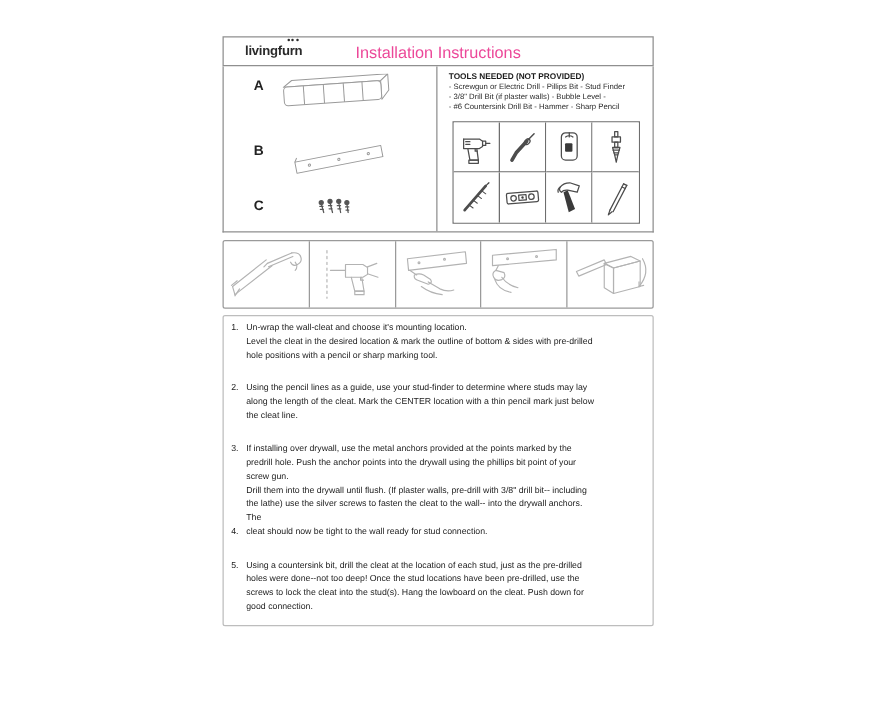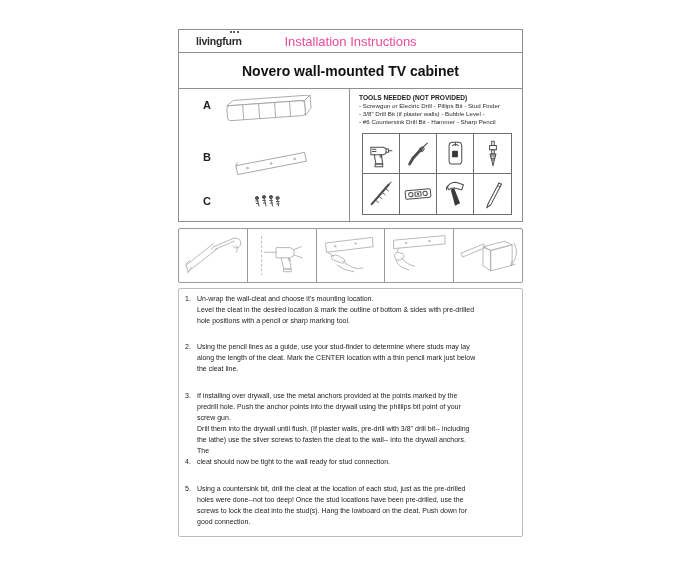--- a/index.html
+++ b/index.html
@@ -62,21 +62,20 @@
         <span>livingfurn</span>
         <span class="logo-dots">
             <i></i>
             <i></i>
             <i></i>
           </span>
       </span>
       <span class="hdr-title">Installation Instructions</span>
     </div>
 
-    <div class="sub">Novero wall-mounted TV cabinet</div>
 
     <div class="parts">
       <div class="parts-left">
         <span class="part-label lblA">A</span>
         <svg class="figA" width="90" height="28" viewBox="0 0 90 28">
           <g transform="rotate(-4 45 14)">
             <path class="pt" d="M4,8 L11,3 L88,3 L82,8 Z"></path>
             <path class="pt" d="M82,8 L88,3 L88,16 L82,23 Z"></path>
             <rect class="pt" x="4" y="8" width="78" height="15" rx="3"></rect>
             <line class="pt" x1="20" y1="8" x2="20" y2="23"></line>

